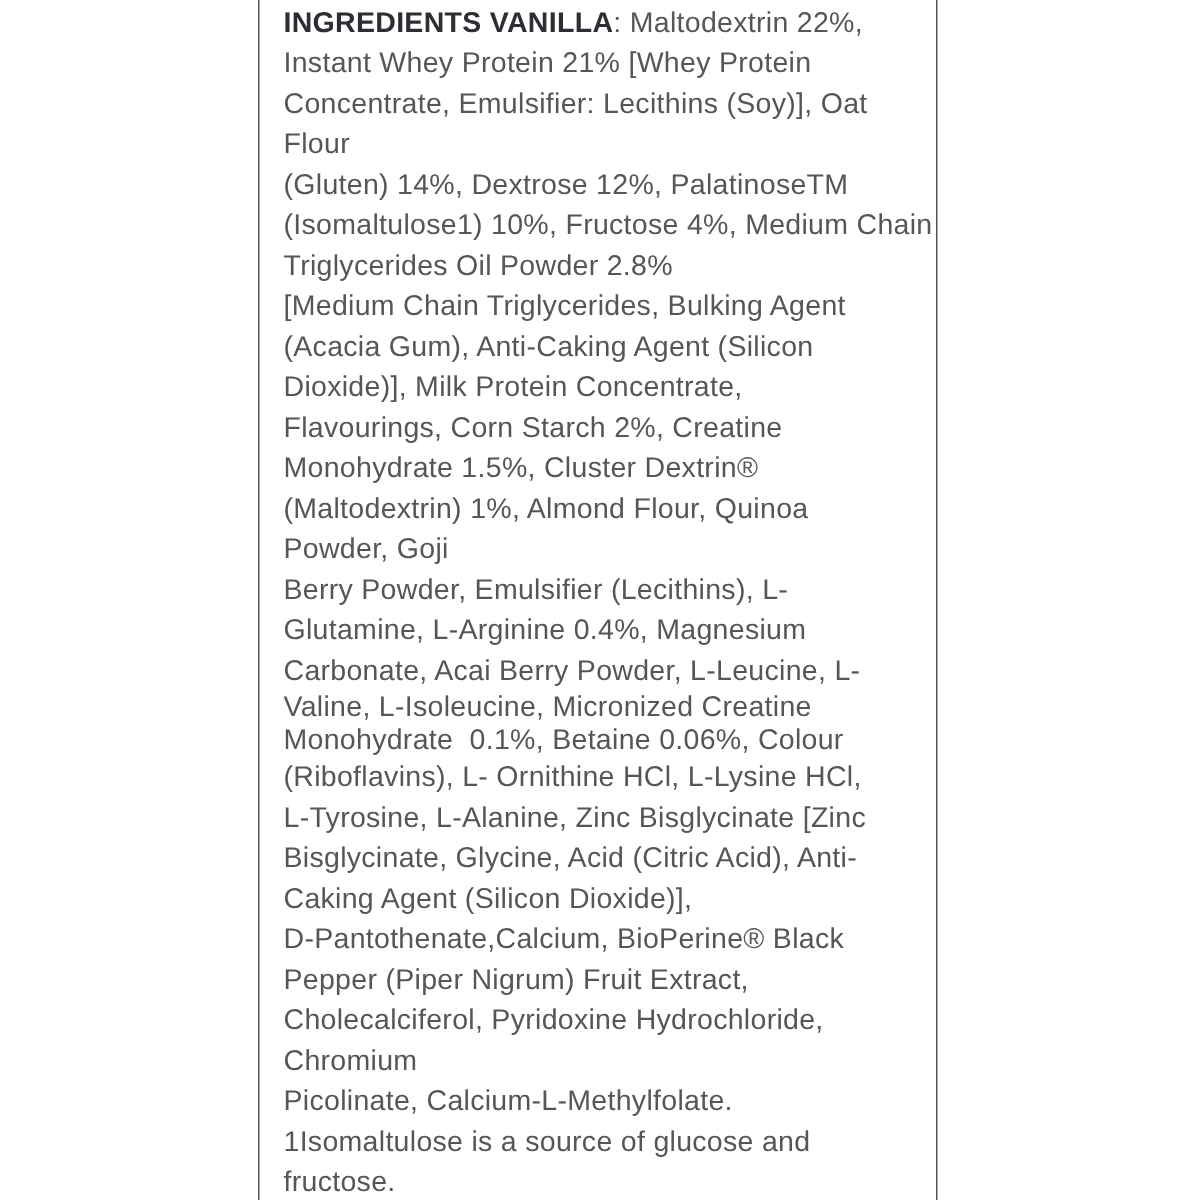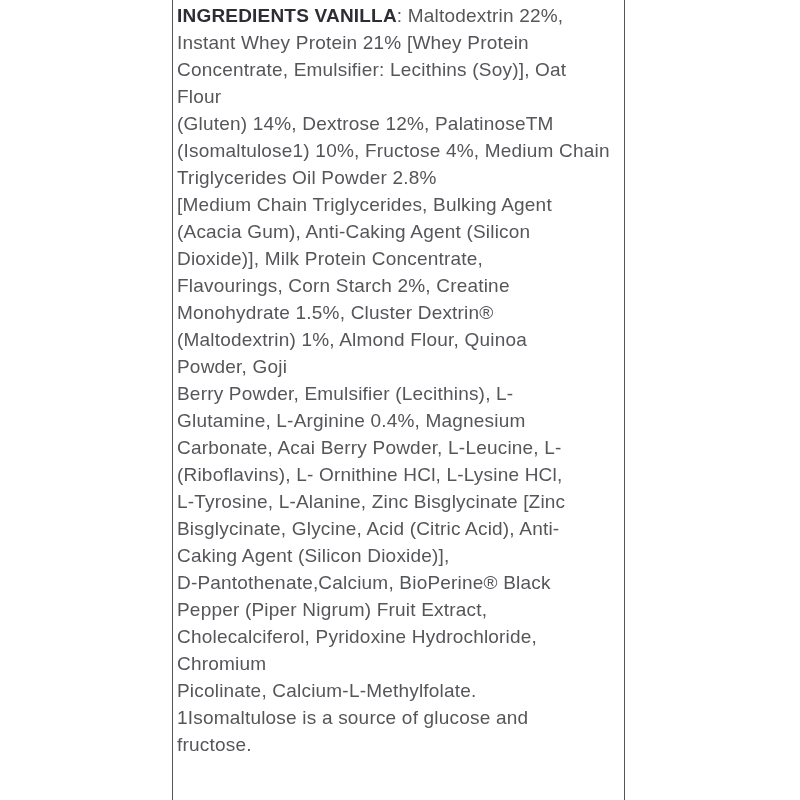--- a/index.html
+++ b/index.html
@@ -19,21 +19,21 @@
   }
   .ingredients-panel {
     position: absolute;
     left: 172px;
     top: 0;
     width: 453px;
     height: 800px;
     box-sizing: border-box;
     border-left: 1px solid #54555a;
     border-right: 1px solid #54555a;
-    padding: 2px 4px 0 4px;
+    padding: 2px 4px 0 16px;
     background: #ffffff;
     color: #55565a;
     font-size: 19px;
     letter-spacing: 0.2px;
     overflow: hidden;
   }
   .text-block {
     margin: 0;
     white-space: pre;
     line-height: 27px;
@@ -62,20 +62,22 @@
 [Medium Chain Triglycerides, Bulking Agent
 (Acacia Gum), Anti-Caking Agent (Silicon
 Dioxide)], Milk Protein Concentrate,
 Flavourings, Corn Starch 2%, Creatine
 Monohydrate 1.5%, Cluster Dextrin®
 (Maltodextrin) 1%, Almond Flour, Quinoa
 Powder, Goji
 Berry Powder, Emulsifier (Lecithins), L-
 Glutamine, L-Arginine 0.4%, Magnesium
 Carbonate, Acai Berry Powder, L-Leucine, L-</span></p>
+    <p class="text-block tight">Valine, L-Isoleucine, Micronized Creatine
+Monohydrate  0.1%, Betaine 0.06%, Colour</p>
     <p class="text-block">(Riboflavins), L- Ornithine HCl, L-Lysine HCl,
 L-Tyrosine, L-Alanine, Zinc Bisglycinate [Zinc
 Bisglycinate, Glycine, Acid (Citric Acid), Anti-
 Caking Agent (Silicon Dioxide)],
 D-Pantothenate,Calcium, BioPerine® Black
 Pepper (Piper Nigrum) Fruit Extract,
 Cholecalciferol, Pyridoxine Hydrochloride,
 Chromium
 Picolinate, Calcium-L-Methylfolate.
 1Isomaltulose is a source of glucose and

